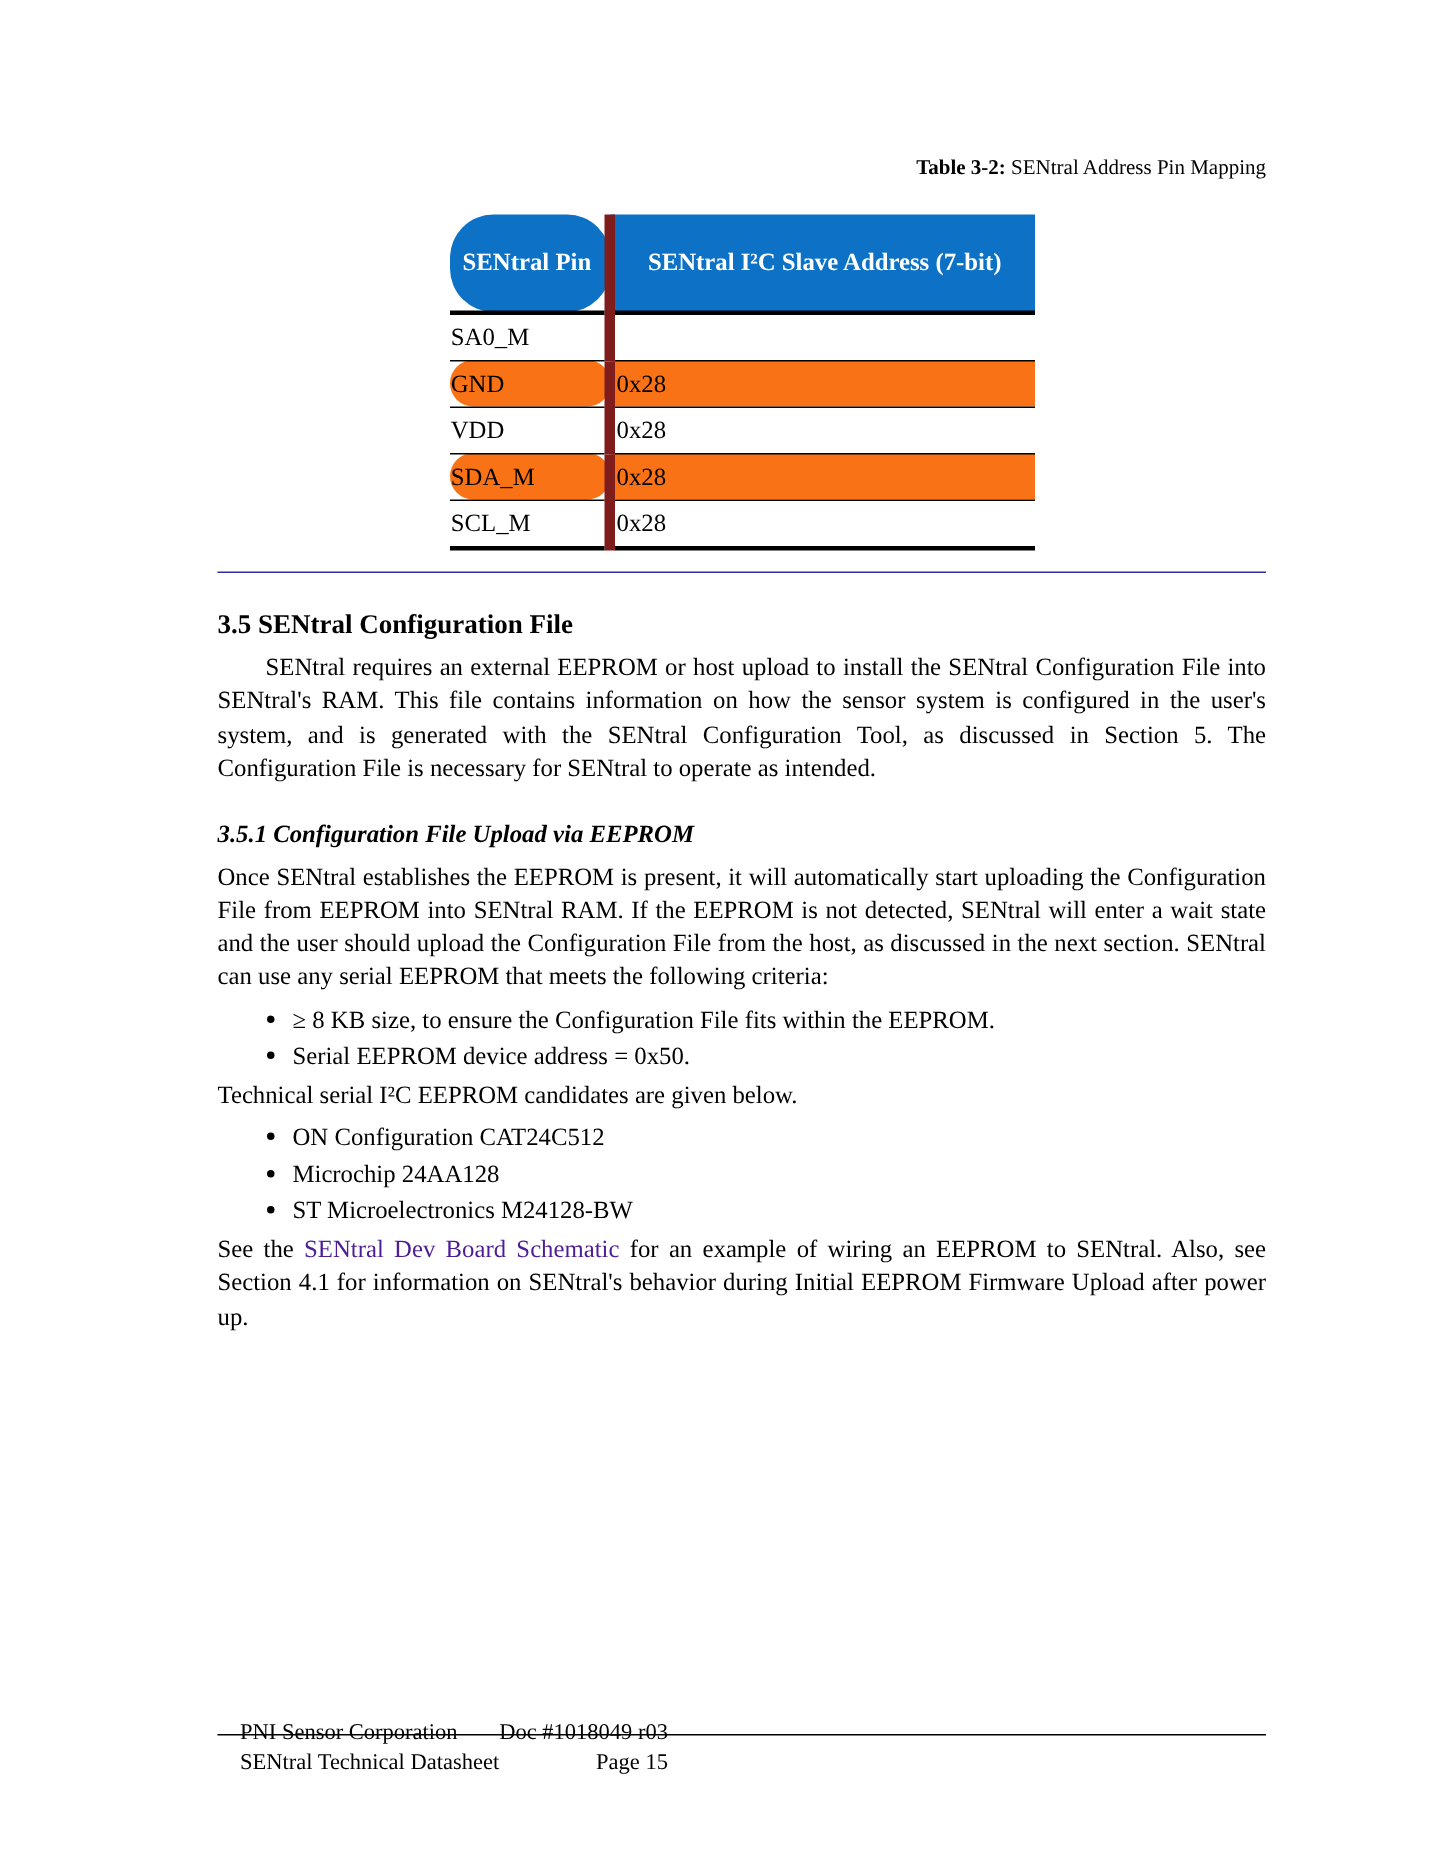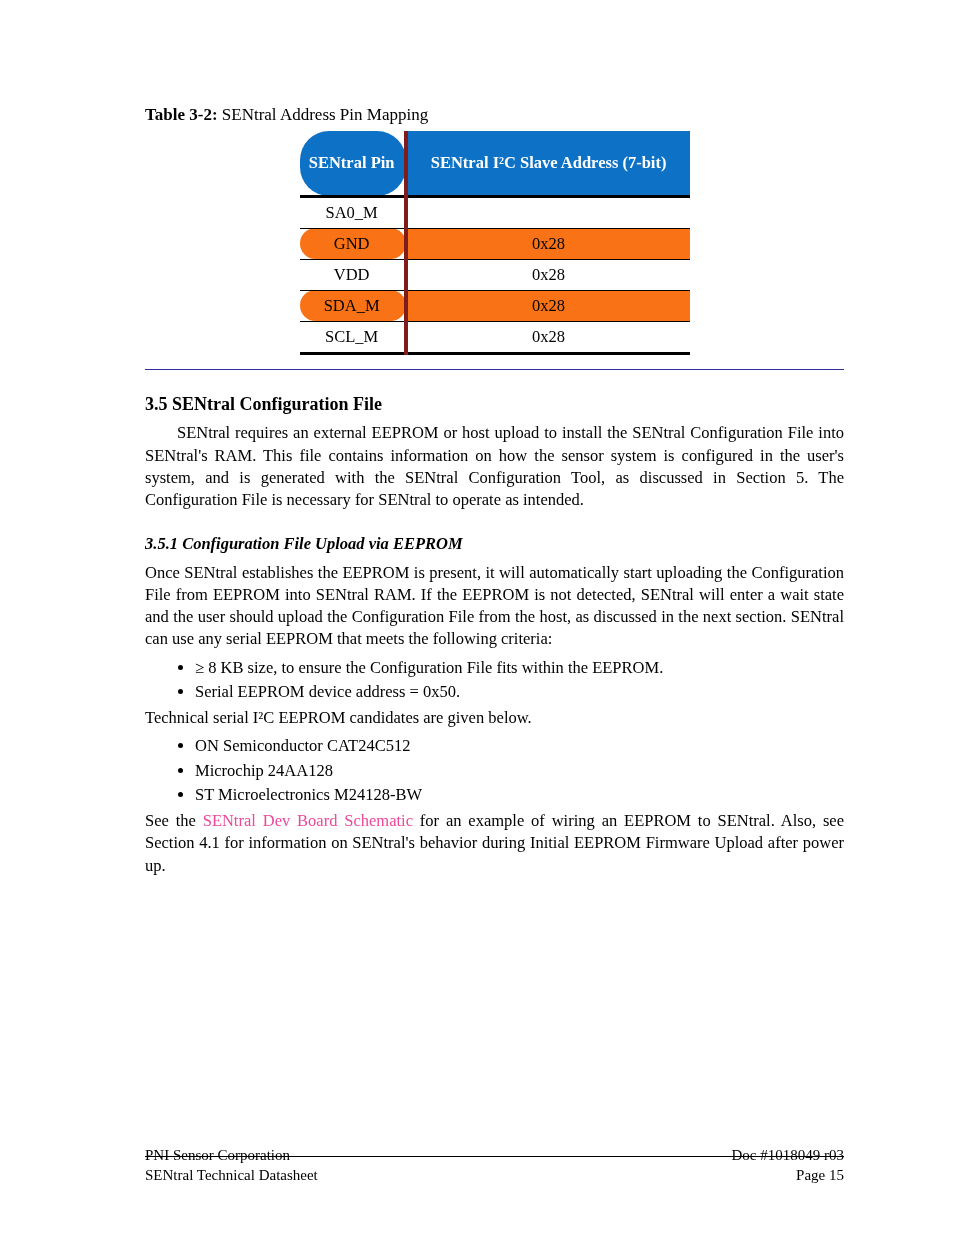--- a/index.html
+++ b/index.html
@@ -15,47 +15,46 @@
     position: relative;
     box-sizing: border-box;
     padding: 90px 110px 60px 145px;
     font-size: 16.5px;
     line-height: 1.35;
   }
   .header-area {
     height: 14px;
   }
   .table-caption {
-    text-align: left;
-    margin: 0px 0 4px 0;
-    font-size: 17px;
+    text-align: right;
+    margin: 0px 0 20px 0;
+    font-size: 14px;
   }
   .table-caption b { font-weight: bold; }
   table.pinmap {
     border-collapse: collapse;
     margin: 0 auto 6px auto;
     width: 390px;
   }
   table.pinmap th {
     background: #0d72c6;
     color: #ffffff;
     font-weight: bold;
     font-size: 16.5px;
     text-align: center;
     vertical-align: middle;
     height: 62px;
     border-bottom: 3px solid #000;
   }
   table.pinmap th:first-child,
   table.pinmap td:first-child {
-    border-right: 4px solid #7f1d1d;
+    border-right: 7px solid #7f1d1d;
     border-radius: 29px;
   }
   table.pinmap td {
-    text-align: center;
     height: 28px;
     font-size: 16.5px;
     border-bottom: 1px solid #000;
   }
   table.pinmap tr.alt td { background: #f97316; }
   table.pinmap tr.last td { border-bottom: 3px solid #000; }
   hr.divider {
     border: none;
     border-top: 1px solid #2f2f9f;
     margin: 14px 0 22px 0;
@@ -78,35 +77,34 @@
   p.body.indent { text-indent: 32px; }
   ul.bul {
     list-style: disc;
     margin: 4px 0 4px 50px;
     padding: 0;
   }
   ul.bul li {
     text-align: justify;
     margin-bottom: 2px;
   }
-  .link { color: #ec4899; }
+  .link { color: #4c1d95; }
   .footer-line {
     position: absolute;
     left: 145px;
     right: 110px;
     bottom: 78px;
     border-top: 1px solid #000;
   }
   .footer {
     position: absolute;
-    left: 145px;
+    left: 160px;
     right: 110px;
     bottom: 50px;
     display: flex;
-    justify-content: space-between;
     font-size: 15px;
   }
 </style>
 </head>
 <body>
 
 <div class="page">
 
   <div class="header-area"></div>
 
@@ -151,21 +149,21 @@
   <p class="body indent">SENtral requires an external EEPROM or host upload to install the SENtral Configuration File into SENtral's RAM.  This file contains information on how the sensor system is configured in the user's system, and is generated with the SENtral Configuration Tool, as discussed in Section 5.  The Configuration File is necessary for SENtral to operate as intended.</p>
 
   <h4 class="subsection">3.5.1     Configuration File Upload via EEPROM</h4>
   <p class="body">Once SENtral establishes the EEPROM is present, it will automatically start uploading the Configuration File from EEPROM into SENtral RAM.  If the EEPROM is not detected, SENtral will enter a wait state and the user should upload the Configuration File from the host, as discussed in the next section.  SENtral can use any serial EEPROM that meets the following criteria:</p>
   <ul class="bul">
     <li>≥ 8 KB size, to ensure the Configuration File fits within the EEPROM.</li>
     <li>Serial EEPROM device address = 0x50.</li>
   </ul>
   <p class="body">Technical serial I²C EEPROM candidates are given below.</p>
   <ul class="bul">
-    <li>ON Semiconductor CAT24C512</li>
+    <li>ON Configuration CAT24C512</li>
     <li>Microchip 24AA128</li>
     <li>ST Microelectronics M24128-BW</li>
   </ul>
   <p class="body">
     <span>See the </span><span class="link">SENtral Dev Board Schematic</span><span> for an example of wiring an EEPROM to SENtral.  Also, see Section 4.1 for information on SENtral's behavior during Initial EEPROM Firmware Upload after power up.</span>
   </p>
 
   <div class="footer-line"></div>
   <div class="footer">
     <div>

